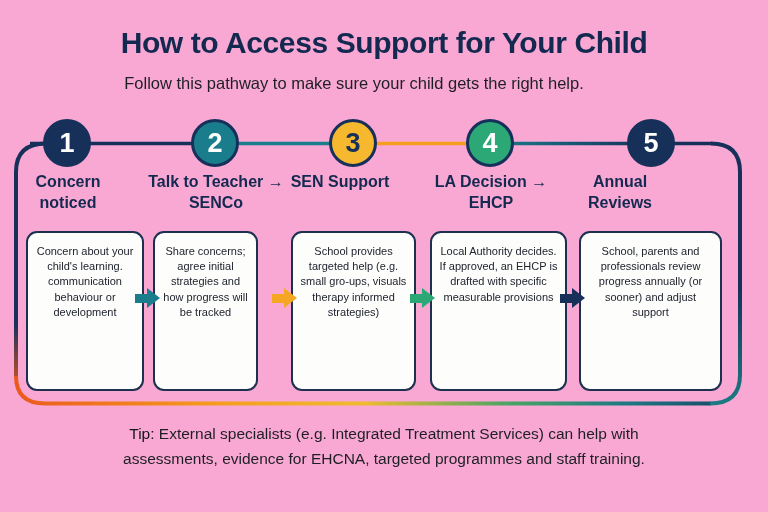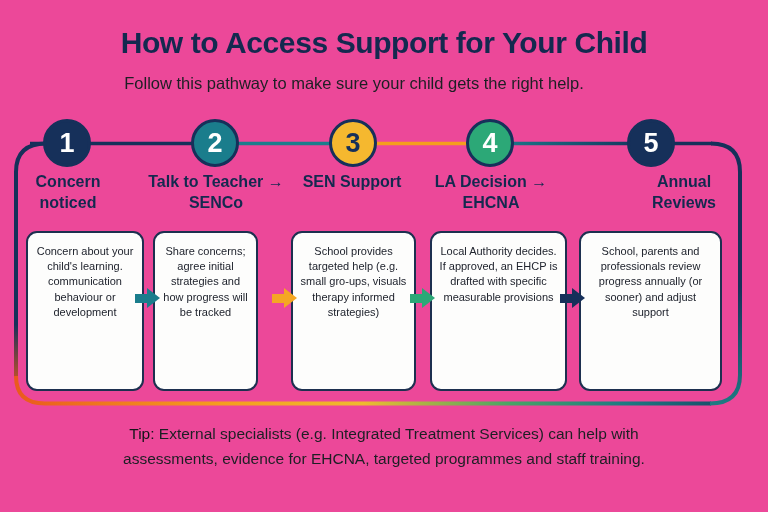--- a/index.html
+++ b/index.html
@@ -2,21 +2,21 @@
 <html><head>
 <meta charset="utf-8">
 <style>
   html, body { margin: 0; padding: 0; }
   body { font-family: "Liberation Sans", sans-serif; background: #ffffff; }
 
   .canvas {
     position: relative;
     width: 768px;
     height: 512px;
-    background: #ec4899;
+    background: #f9a8d4;
     overflow: hidden;
   }
 
   .page-title {
     position: absolute;
     top: 26px; left: 0;
     width: 768px;
     margin: 0;
     text-align: center;
     font-size: 30px;
@@ -63,23 +63,23 @@
     position: absolute;
     top: 172px;
     text-align: center;
     font-size: 16px;
     font-weight: 700;
     color: #14294f;
     line-height: 1.3;
   }
   .l1 { left: 18px;  width: 100px; }
   .l2 { left: 146px; width: 140px; }
-  .l3 { left: 292px; width: 120px; }
+  .l3 { left: 280px; width: 120px; }
   .l4 { left: 431px; width: 120px; }
-  .l5 { left: 624px; width: 120px; }
+  .l5 { left: 560px; width: 120px; }
 
   
   .box {
     position: absolute;
     top: 231px;
     height: 160px;
     box-sizing: border-box;
     background: #fdfdfc;
     border: 2px solid #1d3050;
     border-radius: 11px;
@@ -192,21 +192,21 @@
   <div class="circle c4">
     <span>4</span>
   </div>
   <div class="circle c5">
     <span>5</span>
   </div>
 
   <div class="step-label l2">Talk to Teacher → SENCo</div>
   <div class="step-label l1">Concern noticed</div>
   <div class="step-label l3">SEN Support</div>
-  <div class="step-label l4">LA Decision → EHCNA</div>
+  <div class="step-label l4">LA Decision → EHCP</div>
   <div class="step-label l5">Annual Reviews</div>
 
   <div class="box b1">
     <span>Concern about your child's learning. communication behaviour or development</span>
   </div>
   <div class="box b2">
     <span>Share concerns; agree initial strategies and how progress will be tracked</span>
   </div>
   <div class="box b3">
     <span>School provides targeted help (e.g. small gro-ups, visuals therapy informed strategies)</span>

